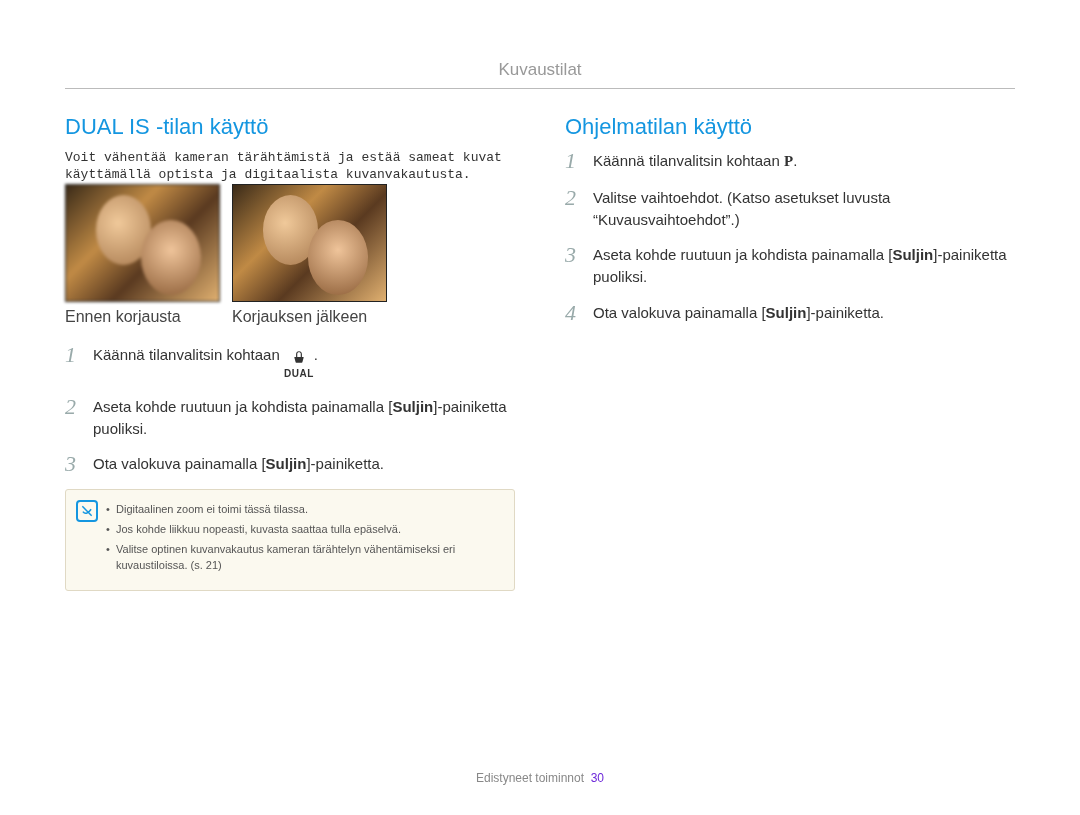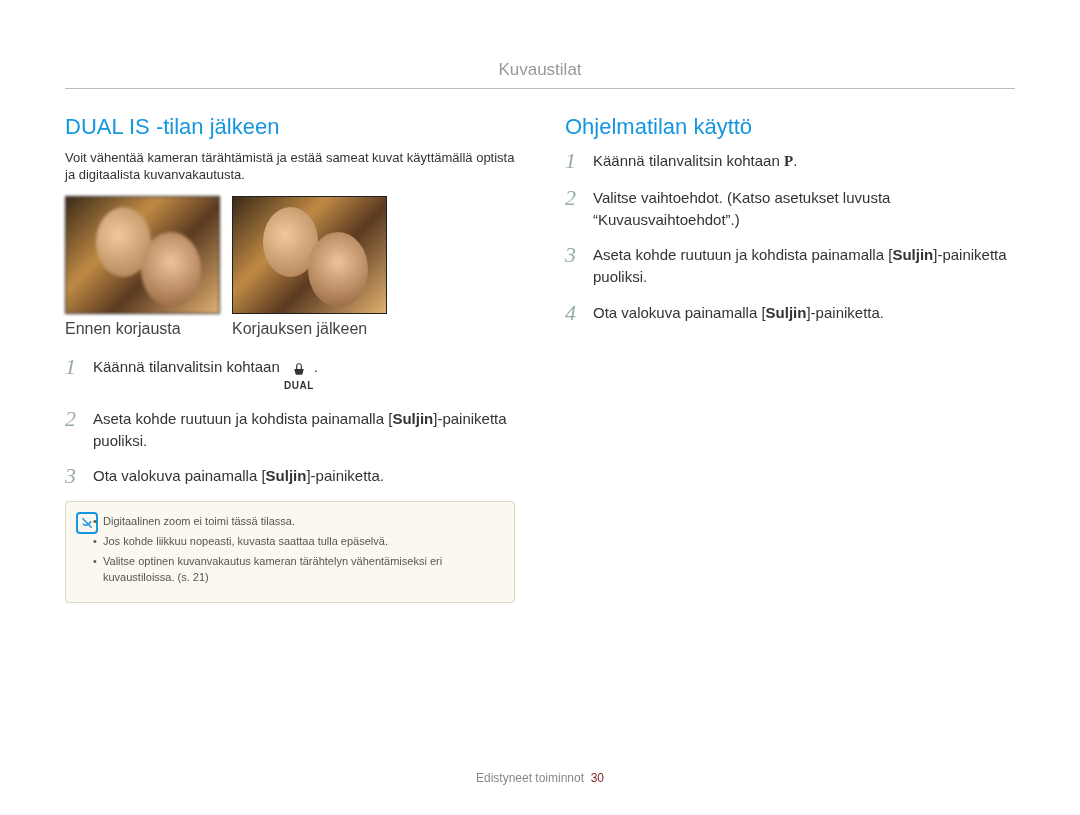--- a/index.html
+++ b/index.html
@@ -35,21 +35,21 @@
   .section-heading {
     color: #1496e0;
     font-size: 22px;
     font-weight: 400;
     margin-bottom: 10px;
   }
   .intro {
     font-size: 13px;
     color: #333;
     line-height: 1.3;
-    margin-bottom: 12px;
+    font-family: Liberation Mono, monospace;
   }
   .image-row {
     display: flex;
     gap: 12px;
     margin-bottom: 6px;
   }
   .photo {
     width: 155px;
     height: 118px;
     background: linear-gradient(135deg, #3a2a18 0%, #c08a45 35%, #5a3a20 60%, #e0b070 100%);
@@ -120,21 +120,21 @@
     font-size: 10px;
     font-weight: 700;
     letter-spacing: 0.5px;
     flex-direction: column;
   }
   .hand-icon svg { vertical-align: middle; }
   .note-box {
     border: 1px solid #e0d9c4;
     background: #fbf9ef;
     border-radius: 3px;
-    padding: 12px 12px 12px 27px;
+    padding: 12px 12px 12px 40px;
     position: relative;
     margin-top: 10px;
   }
   .note-icon {
     position: absolute;
     left: 10px; top: 10px;
     width: 22px; height: 22px;
     border: 2px solid #1496e0;
     border-radius: 4px;
     color: #1496e0;
@@ -161,34 +161,34 @@
   }
   .footer {
     position: absolute;
     bottom: 30px;
     left: 0;
     width: 100%;
     text-align: center;
     font-size: 12px;
     color: #888;
   }
-  .footer .pagenum { color: #7f1d1d; text-align: right; }
+  .footer .pagenum { color: #6d28d9; text-align: right; }
 </style>
 </head>
 <body>
 
 <div>
   <div class="header-label">Kuvaustilat</div>
   <hr class="header-rule">
 </div>
 
 <div class="columns">
 
   <div class="col">
-    <h2 class="section-heading">DUAL IS -tilan jälkeen</h2>
+    <h2 class="section-heading">DUAL IS -tilan käyttö</h2>
     <p class="intro">Voit vähentää kameran tärähtämistä ja estää sameat kuvat käyttämällä optista ja digitaalista kuvanvakautusta.</p>
 
     <div class="image-row">
       <div class="photo blurry"></div>
       <div class="photo"></div>
     </div>
     <div class="caption-row">
       <div class="caption">Ennen korjausta</div>
       <div class="caption">Korjauksen jälkeen</div>
     </div>

